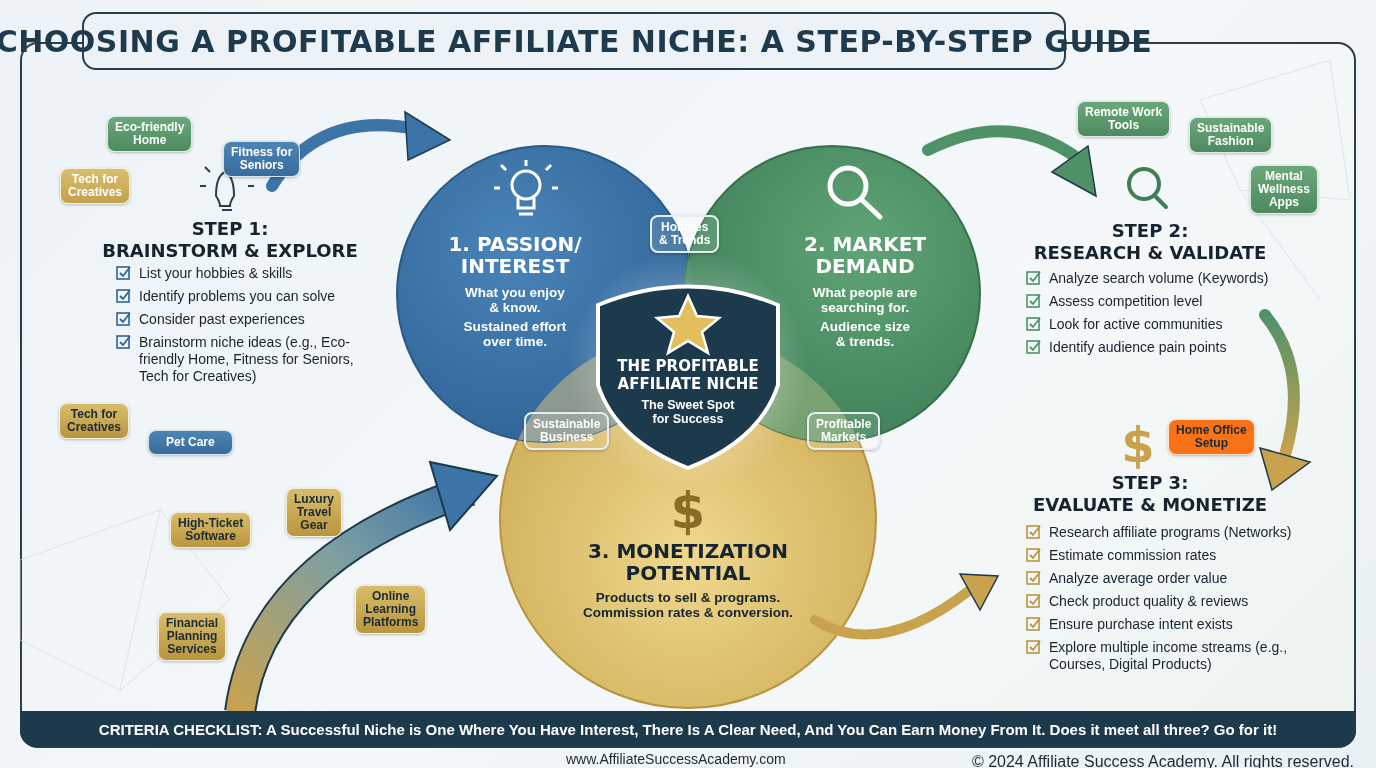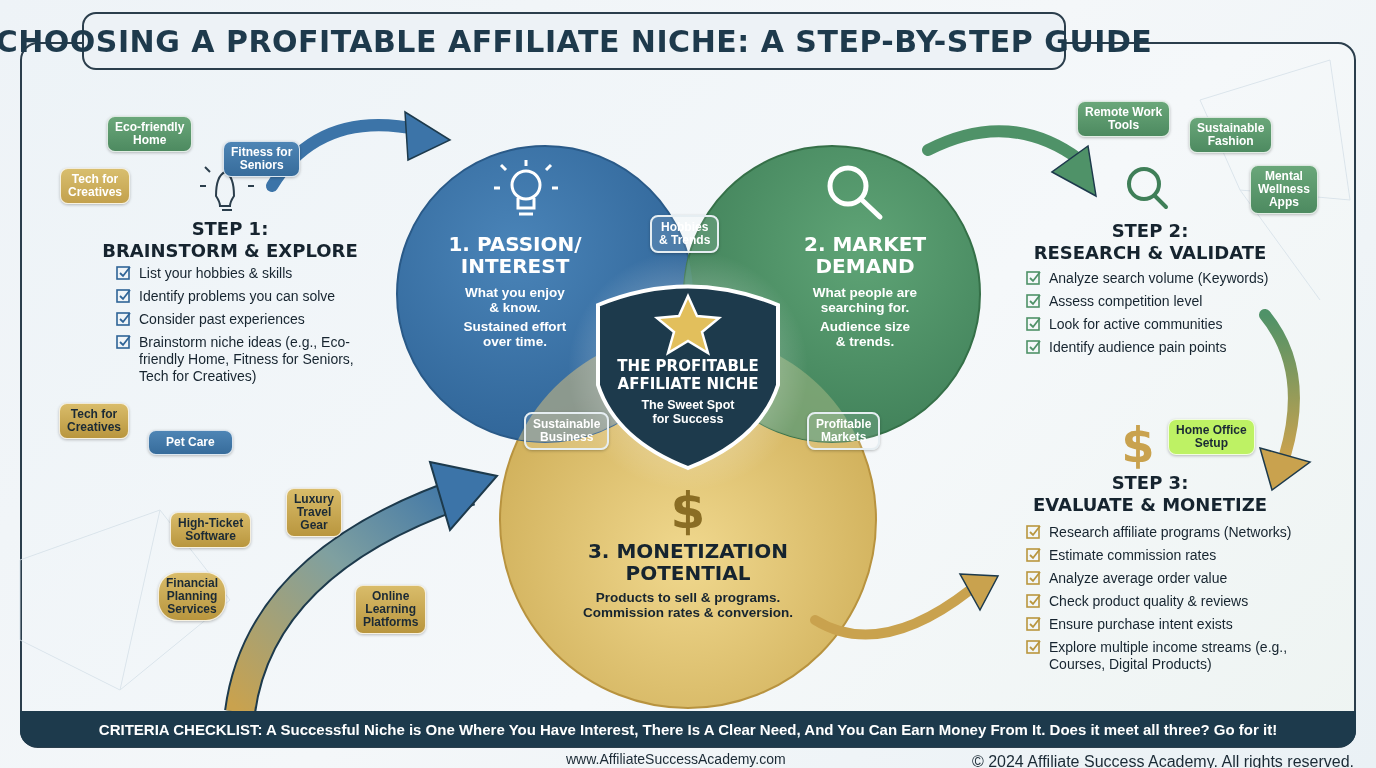--- a/index.html
+++ b/index.html
@@ -26,21 +26,21 @@
   svg.main { position: absolute; left: 0; top: 0; width: 1376px; height: 768px; z-index: 1; }
   .tag {
     position: absolute; z-index: 4; font-weight: bold; font-size: 12px; line-height: 13px;
     text-align: center; padding: 4px 7px; border-radius: 8px; color: #fff;
     box-shadow: 0 1px 3px rgba(0,0,0,0.25); border: 1.5px solid rgba(255,255,255,0.8);
   }
   .tag.green { background: linear-gradient(180deg,#6aa77a,#4d8a60); text-align: center; }
   .tag.blue { background: linear-gradient(180deg,#4e85b5,#376c9b); }
   .tag.gold { background: linear-gradient(180deg,#d9bc6a,#b9963e); color: #1b2a35; }
   .tag.gold-light { background: linear-gradient(180deg,#d8be6e,#c3a14d); color: #fff; }
-  .tag.grey { background: #bef264; color: #1b2a35; }
+  .tag.grey { background: #f97316; color: #1b2a35; }
   .tag.outline { background: rgba(255,255,255,0.12); border: 2px solid #e6eef2; color: #fff; }
   .step-title { position: absolute; z-index: 3; text-align: center; font-family: "DejaVu Sans", sans-serif;
     font-weight: bold; font-size: 18px; line-height: 22px; color: #16242f; }
   .check-list { position: absolute; z-index: 3; list-style: none; }
   .check-list li { display: flex; align-items: flex-start; font-weight: normal; font-size: 14px; line-height: 17px; margin-bottom: 6px; color: #16242f; }
   .check-list li .cb { flex: 0 0 18px; width: 16px; height: 16px; margin-right: 6px; margin-top: 0px; }
   .circle-text { position: absolute; z-index: 3; text-align: center; color: #fff; }
   .circle-text .h { font-family: "DejaVu Sans", sans-serif; font-weight: bold; font-size: 20px; line-height: 22px; }
   .circle-text .p { font-weight: bold; font-size: 13.5px; line-height: 15px; margin-top: 8px; }
   .footer-bar {
@@ -232,21 +232,21 @@
 
 <div class="tag gold" style="left:170px;top:512px;">
   <div>High-Ticket</div>
     <div>Software</div>
 </div>
 <div class="tag gold" style="left:286px;top:488px;">
   <div>Luxury</div>
     <div>Travel</div>
     <div>Gear</div>
 </div>
-<div class="tag gold" style="left:158px;top:572px;border-radius:20px;">
+<div class="tag gold" style="left:158px;top:612px;">
   <div>Financial</div>
     <div>Planning</div>
     <div>Services</div>
 </div>
 <div class="tag gold" style="left:355px;top:585px;">
   <div>Online</div>
     <div>Learning</div>
     <div>Platforms</div>
 </div>
 

